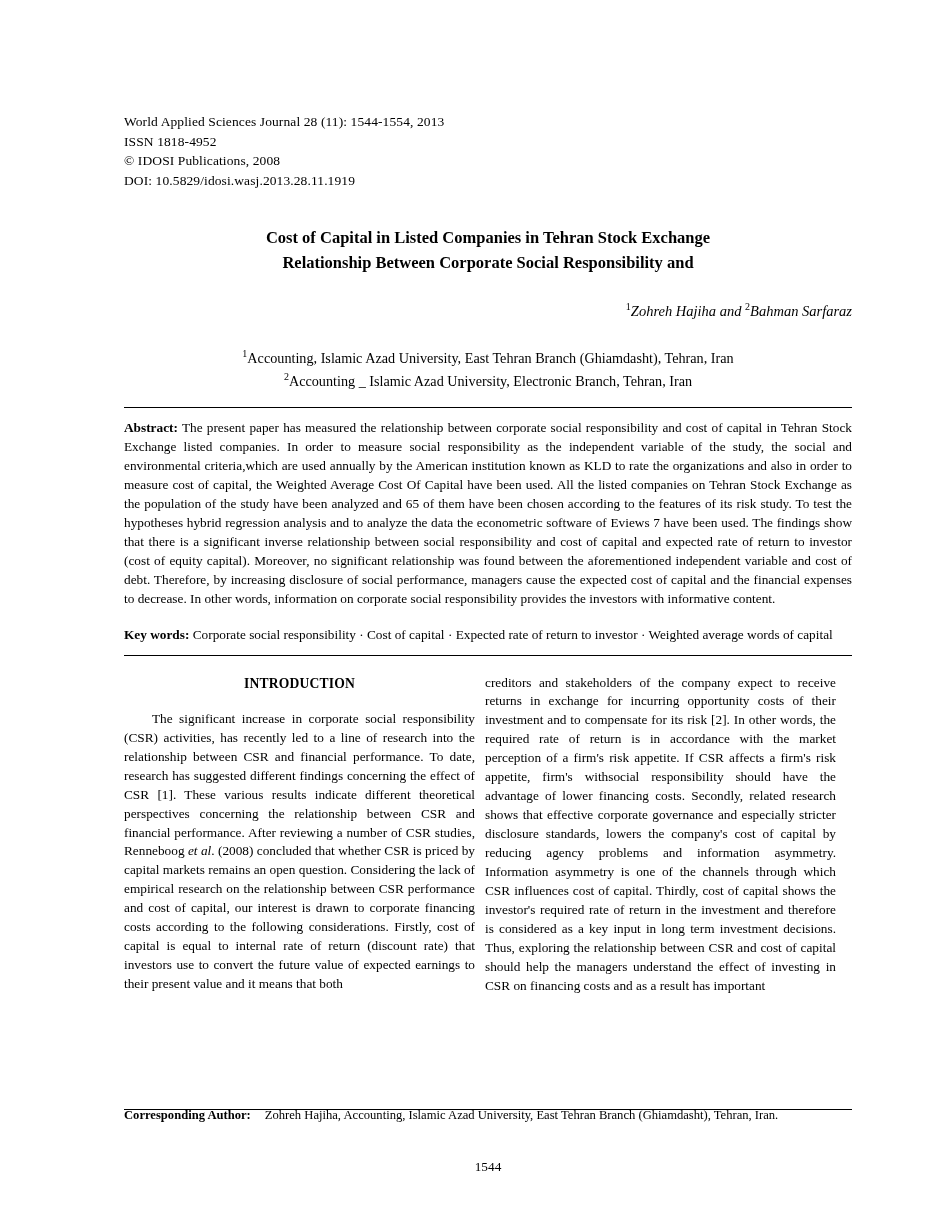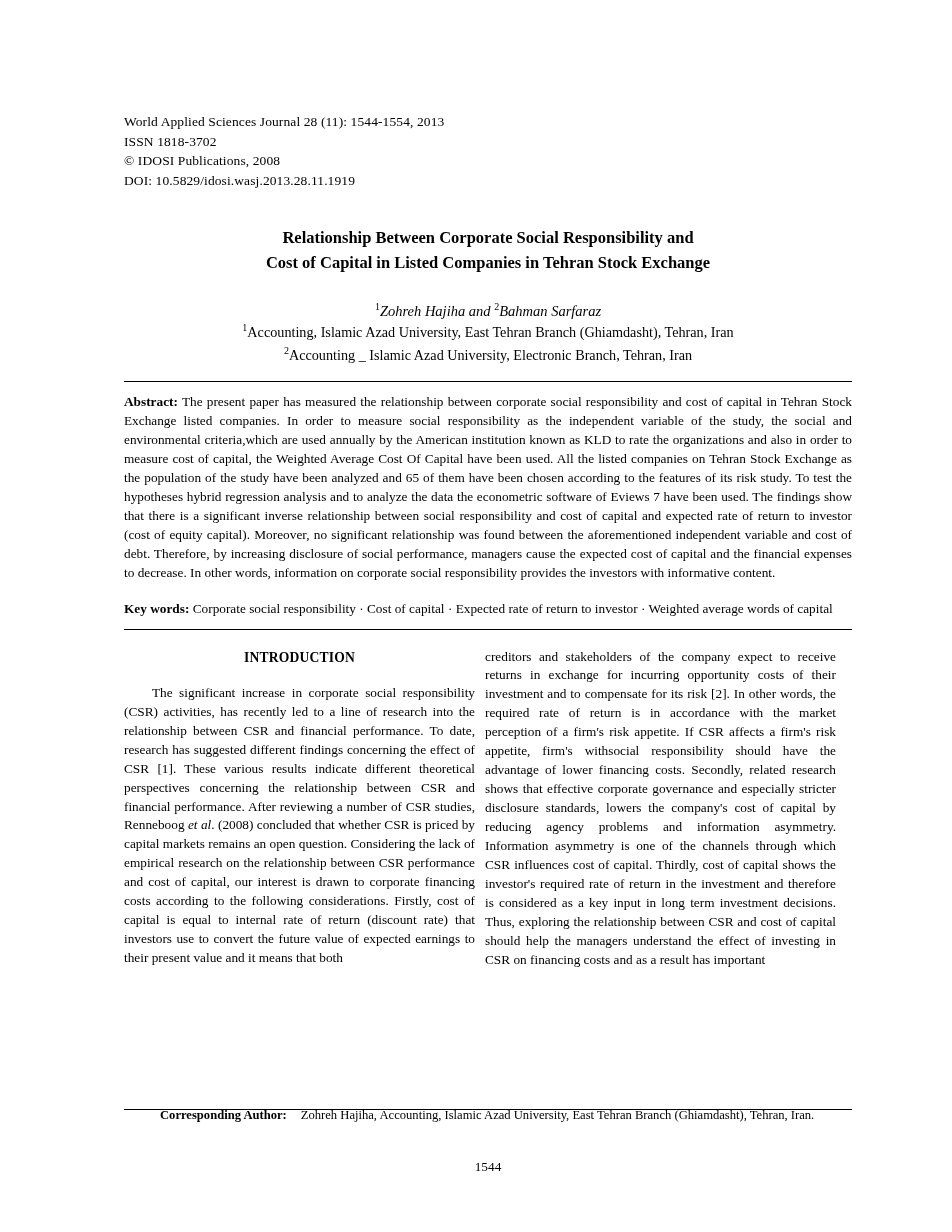--- a/index.html
+++ b/index.html
@@ -32,30 +32,31 @@
   }
   .title-block {
     margin-top: 34px;
     text-align: center;
     font-weight: bold;
     font-size: 16.5px;
     line-height: 1.52;
   }
   .authors {
     margin-top: 26px;
-    text-align: center;
+    text-align: right;
     font-style: italic;
     font-size: 14.5px;
   }
   .authors sup, .affil sup {
     font-style: normal;
     font-size: 10px;
     vertical-align: super;
   }
   .affil {
+    margin-top: 26px;
     text-align: center;
     font-size: 14.2px;
     line-height: 1.55;
   }
   .rule {
     border: 0;
     border-top: 1px solid #000;
     margin: 16px 0 0 0;
     height: 0;
   }
@@ -122,21 +123,20 @@
   }
   .corresponding {
     position: absolute;
     left: 112px;
     top: 1108px;
     width: 740px;
     font-size: 12.6px;
   }
   .corresponding .lead {
     font-weight: bold;
-    margin-left: 36px;
   }
   .corresponding .gap {
     display: inline-block;
     width: 14px;
   }
   .page-number {
     position: absolute;
     left: 0;
     top: 1159px;
     width: 952px;
@@ -145,28 +145,28 @@
   }
   em.it { font-style: italic; }
 </style>
 </head>
 <body>
 
 <div class="page">
 
   <div class="journal-header">
     <div>World Applied Sciences Journal 28 (11): 1544-1554, 2013</div>
-    <div>ISSN 1818-3702</div>
+    <div>ISSN 1818-4952</div>
     <div>© IDOSI Publications, 2008</div>
     <div>DOI: 10.5829/idosi.wasj.2013.28.11.1919</div>
   </div>
 
   <div class="title-block">
+    <div>Cost of Capital in Listed Companies in Tehran Stock Exchange</div>
     <div>Relationship Between Corporate Social Responsibility and</div>
-    <div>Cost of Capital in Listed Companies in Tehran Stock Exchange</div>
   </div>
 
   <div class="authors">
     <sup>1</sup><span>Zohreh Hajiha and </span><sup>2</sup><span>Bahman Sarfaraz</span>
   </div>
 
   <div class="affil">
     <div><sup>1</sup><span>Accounting, Islamic Azad University, East Tehran Branch (Ghiamdasht), Tehran, Iran</span></div>
     <div><sup>2</sup><span>Accounting _ Islamic Azad University, Electronic Branch, Tehran, Iran</span></div>
   </div>

